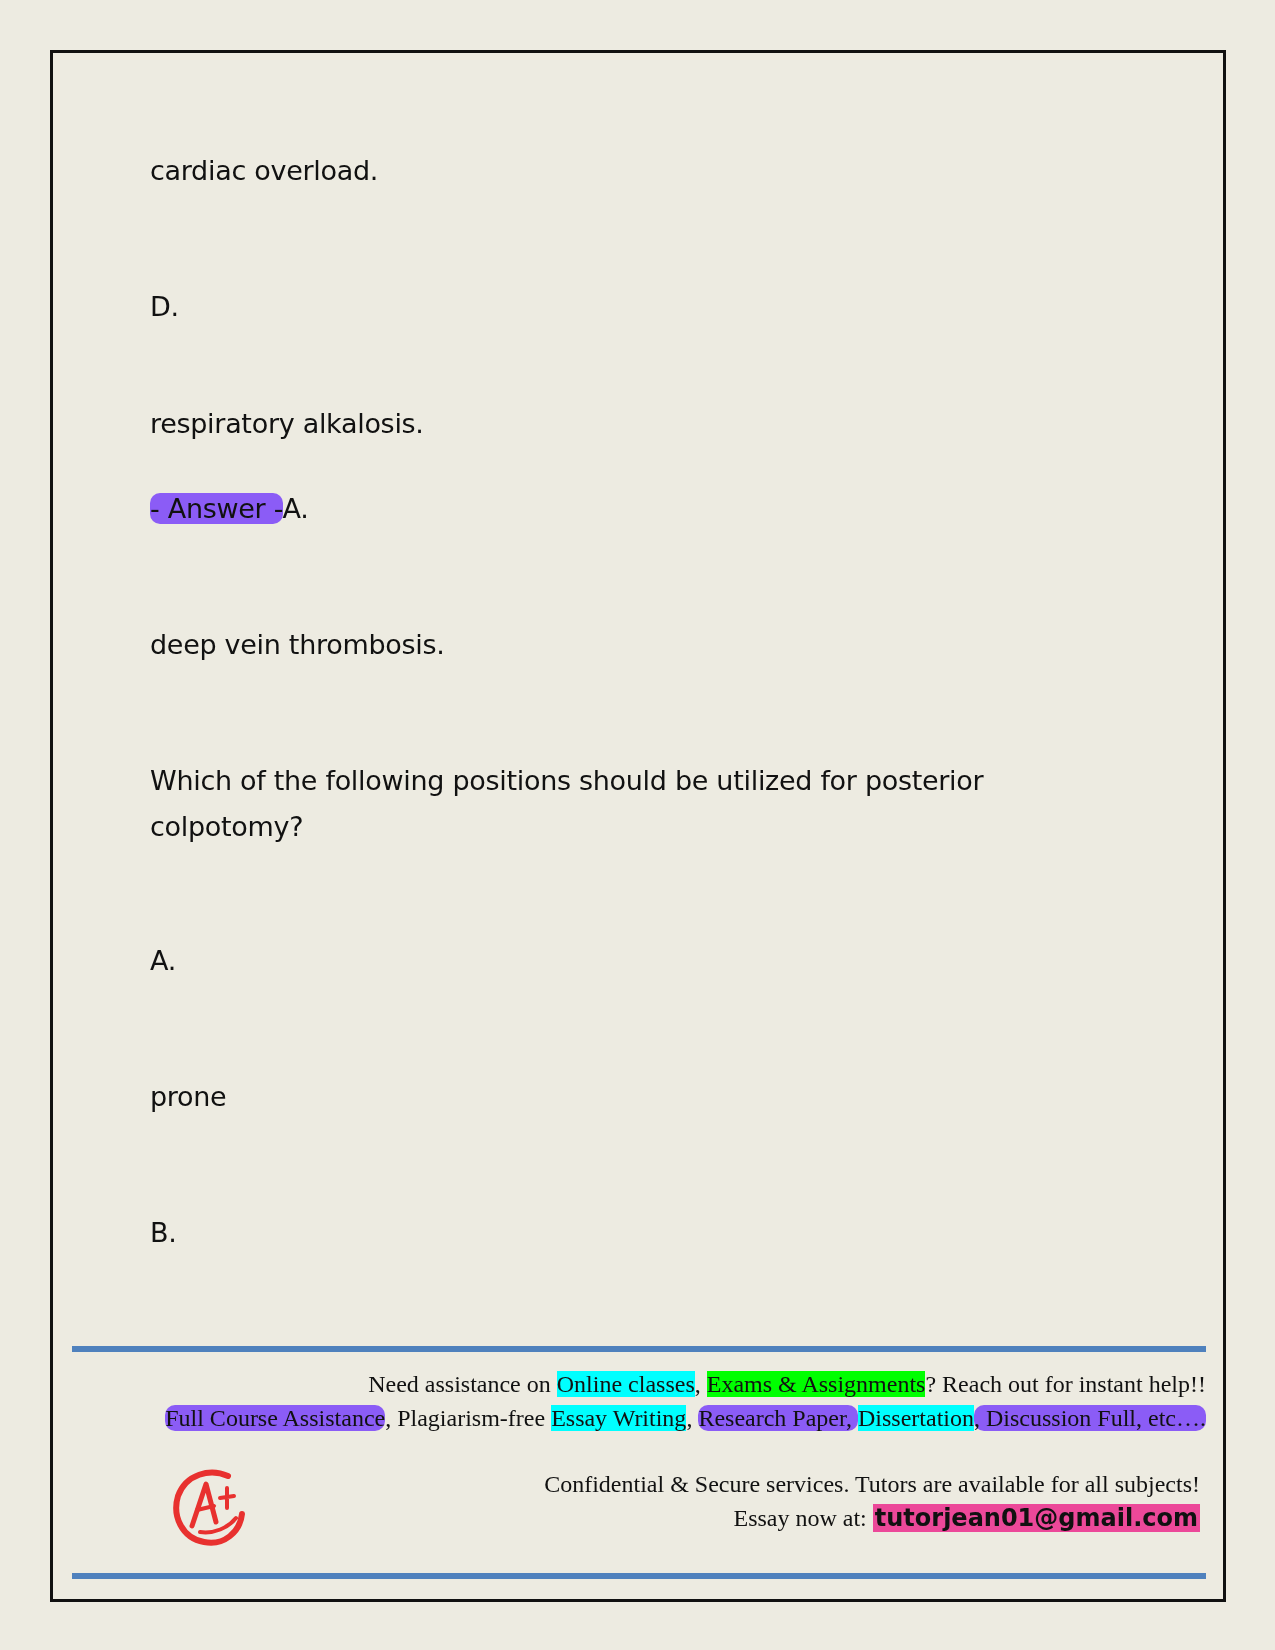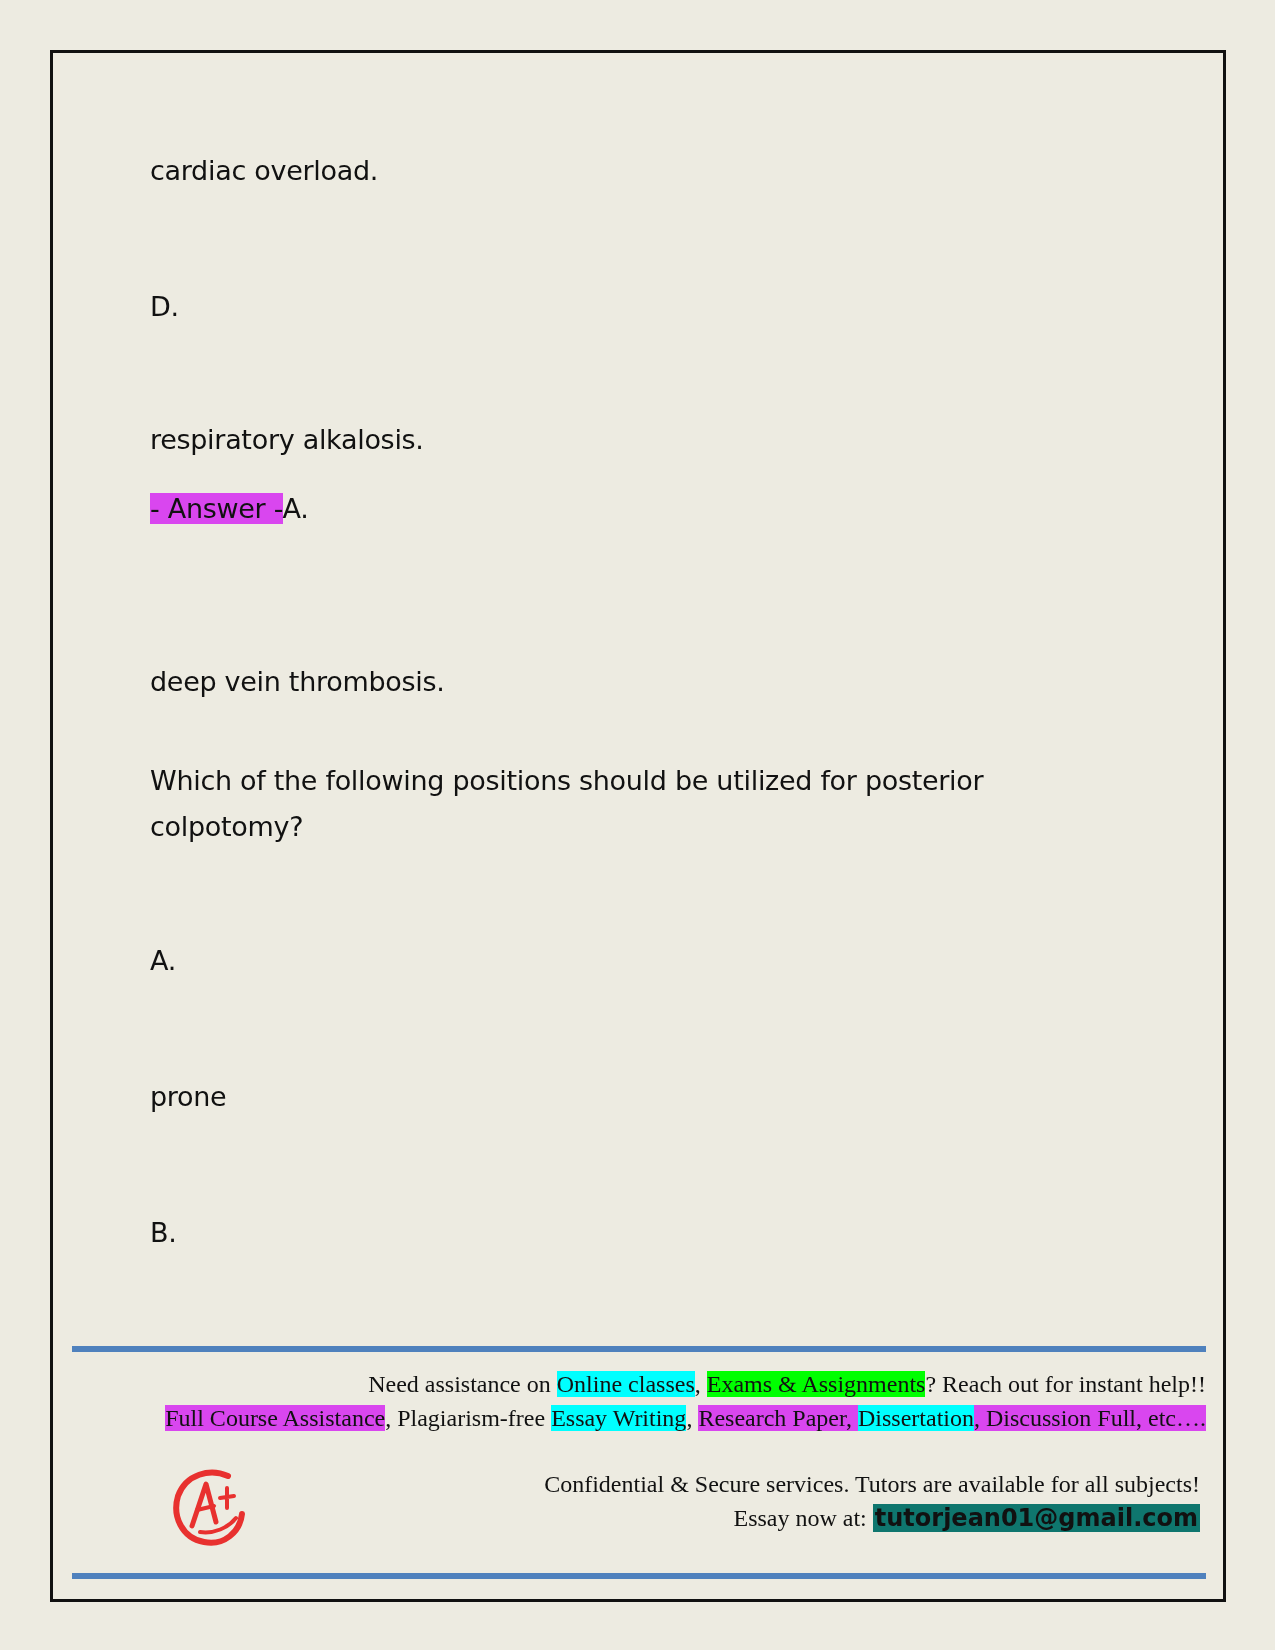--- a/index.html
+++ b/index.html
@@ -32,21 +32,21 @@
       position: absolute;
       left: 150px;
       top: 758px;
       width: 880px;
       font-family: "DejaVu Sans", sans-serif;
       font-size: 27px;
       line-height: 46px;
       color: #111;
       letter-spacing: -0.3px;
     }
-    .hl-yellow { background: #d946ef; }
+    .hl-yellow { background: #8b5cf6; border-radius: 10px; }
     .hl-cyan { background: #00ffff; }
     .hl-green { background: #00ff00; }
     .rule {
       position: absolute;
       left: 72px;
       width: 1134px;
       height: 6px;
       background: #4f81bd;
     }
     .footer-line {
@@ -57,45 +57,45 @@
       font-family: "Liberation Serif", serif;
       font-size: 24px;
       line-height: 32px;
       color: #111;
       white-space: nowrap;
     }
     .email {
       font-family: "DejaVu Sans", sans-serif;
       font-weight: bold;
       font-size: 24px;
-      background: #0f766e;
+      background: #ec4899;
       padding: 0 2px;
     }
     .logo {
       position: absolute;
       left: 170px;
       top: 1466px;
       width: 78px;
       height: 82px;
     }
   </style>
 </head>
 <body>
 
 <div class="page-border"></div>
 
 <div class="body-text" style="top:148px;">cardiac overload.</div>
 <div class="body-text" style="top:284px;">D.</div>
-<div class="body-text" style="top:417px;">respiratory alkalosis.</div>
+<div class="body-text" style="top:401px;">respiratory alkalosis.</div>
 
 <div class="body-text" style="top:486px;">
   <span class="hl-yellow">- Answer -</span><span>A.</span>
 </div>
 
-<div class="body-text" style="top:659px;">deep vein thrombosis.</div>
+<div class="body-text" style="top:622px;">deep vein thrombosis.</div>
 
 <div class="question">Which of the following positions should be utilized for posterior colpotomy?</div>
 
 <div class="body-text" style="top:938px;">A.</div>
 <div class="body-text" style="top:1074px;">prone</div>
 <div class="body-text" style="top:1210px;">B.</div>
 
 <div class="rule" style="top:1346px;"></div>
 
 <div class="footer-line" style="top:1368px;">

